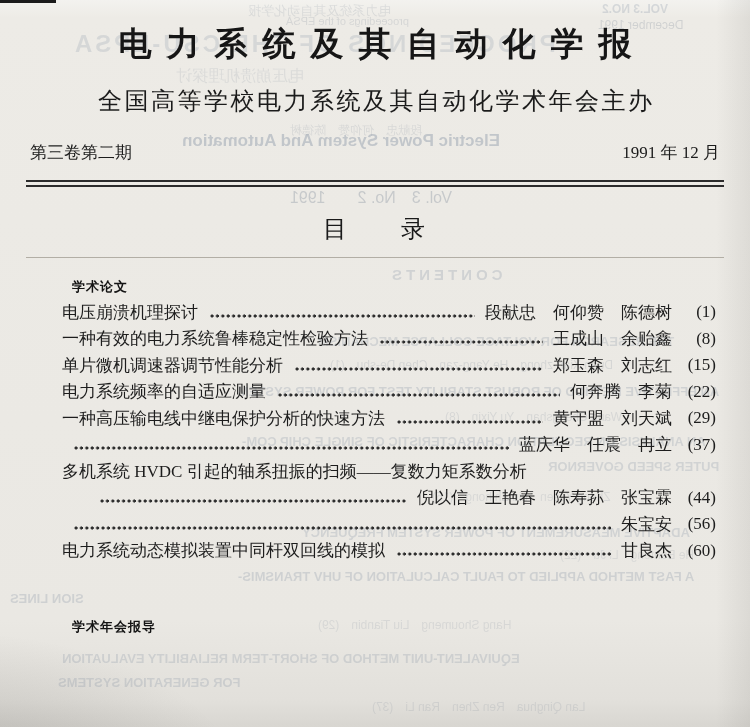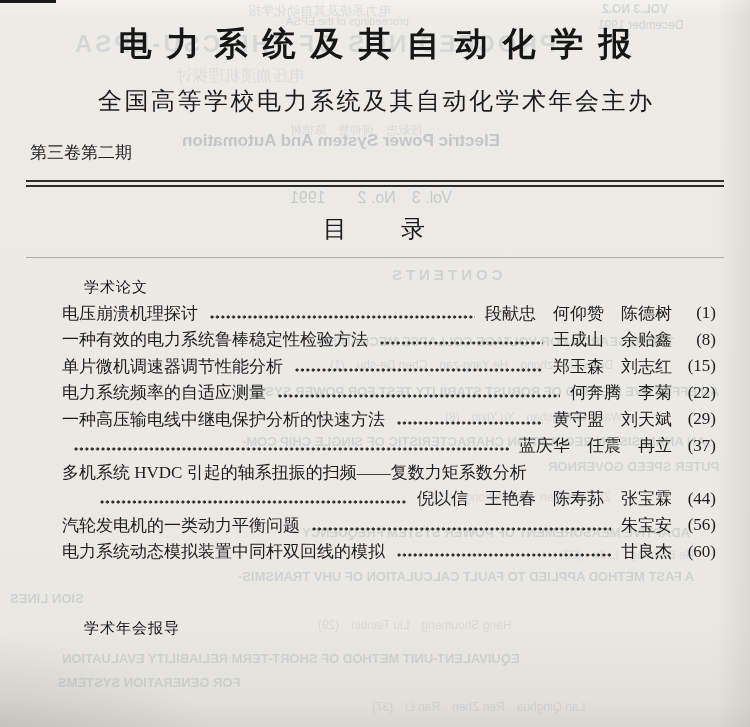--- a/index.html
+++ b/index.html
@@ -45,21 +45,21 @@
     border-top:2.5px solid #2c2c2c;border-bottom:2px solid #2c2c2c;
   }
   .contents-title{
     margin-top:26px;text-align:center;
     font-size:24px;color:#1a1a1a;letter-spacing:2px;
   }
   .thin-rule{margin:12px 26px 0 26px;border-top:1.5px solid #b2aea5;height:0;}
   
   .section{margin:20px 34px 0 62px;}
   .section.second{margin-top:54px;}
-  .sec-heading{font-size:15px;font-weight:normal;color:#141414;margin-left:22px;letter-spacing:1px;}
+  .sec-heading{font-size:13px;font-weight:bold;color:#141414;margin-left:10px;letter-spacing:1px;}
   .entries{margin-top:3px;}
   .entry{display:flex;align-items:center;height:26.5px;font-size:17px;white-space:nowrap;}
   .et{white-space:nowrap;}
   .leader{
     flex:1;height:6px;align-self:center;margin:7px 10px 0 12px;
     background-image:radial-gradient(circle at 2px 3px, #2d2d2d 1.35px, rgba(0,0,0,0) 1.8px);
     background-size:5.4px 6px;background-repeat:repeat-x;background-position:left center;
   }
   .entry.cont .leader{margin-left:38px;}
   .ea{white-space:nowrap;}
@@ -98,20 +98,21 @@
       <span class="ghost" style="left: 372px; top: 699px; font-size: 12px; opacity: 0.13;">Lan Qinghua　Ren Zhen　Ran Li　(37)</span>
     </div>
   <div class="topmark"></div>
 
   <div class="content">
     <header>
       <h1 class="journal-title">电力系统及其自动化学报</h1>
       <div class="organizer">全国高等学校电力系统及其自动化学术年会主办</div>
       <div class="issue-row">
         <span>第三卷第二期</span>
+        <span>1991 年 12 月</span>
       </div>
       <div class="double-rule"></div>
       <div class="contents-title">目　　录</div>
       <div class="thin-rule"></div>
     </header>
 
     <section class="section">
       <div class="sec-heading">学术论文</div>
       <div class="entries">
 
@@ -159,21 +160,20 @@
         <div class="entry">
           <span class="et">多机系统 HVDC 引起的轴系扭振的扫频——复数力矩系数分析</span>
         </div>
         <div class="entry cont">
           <span class="leader"></span>
           <span class="ea">倪以信　王艳春　陈寿荪　张宝霖</span>
           <span class="ep">(44)</span>
         </div>
 
         <div class="entry">
-          <span class="et">汽轮发电机的一类动力平衡问题</span>
           <span class="leader"></span>
           <span class="ea">朱宝安</span>
           <span class="ep">(56)</span>
         </div>
 
         <div class="entry">
           <span class="et">电力系统动态模拟装置中同杆双回线的模拟</span>
           <span class="leader"></span>
           <span class="ea">甘良杰</span>
           <span class="ep">(60)</span>

